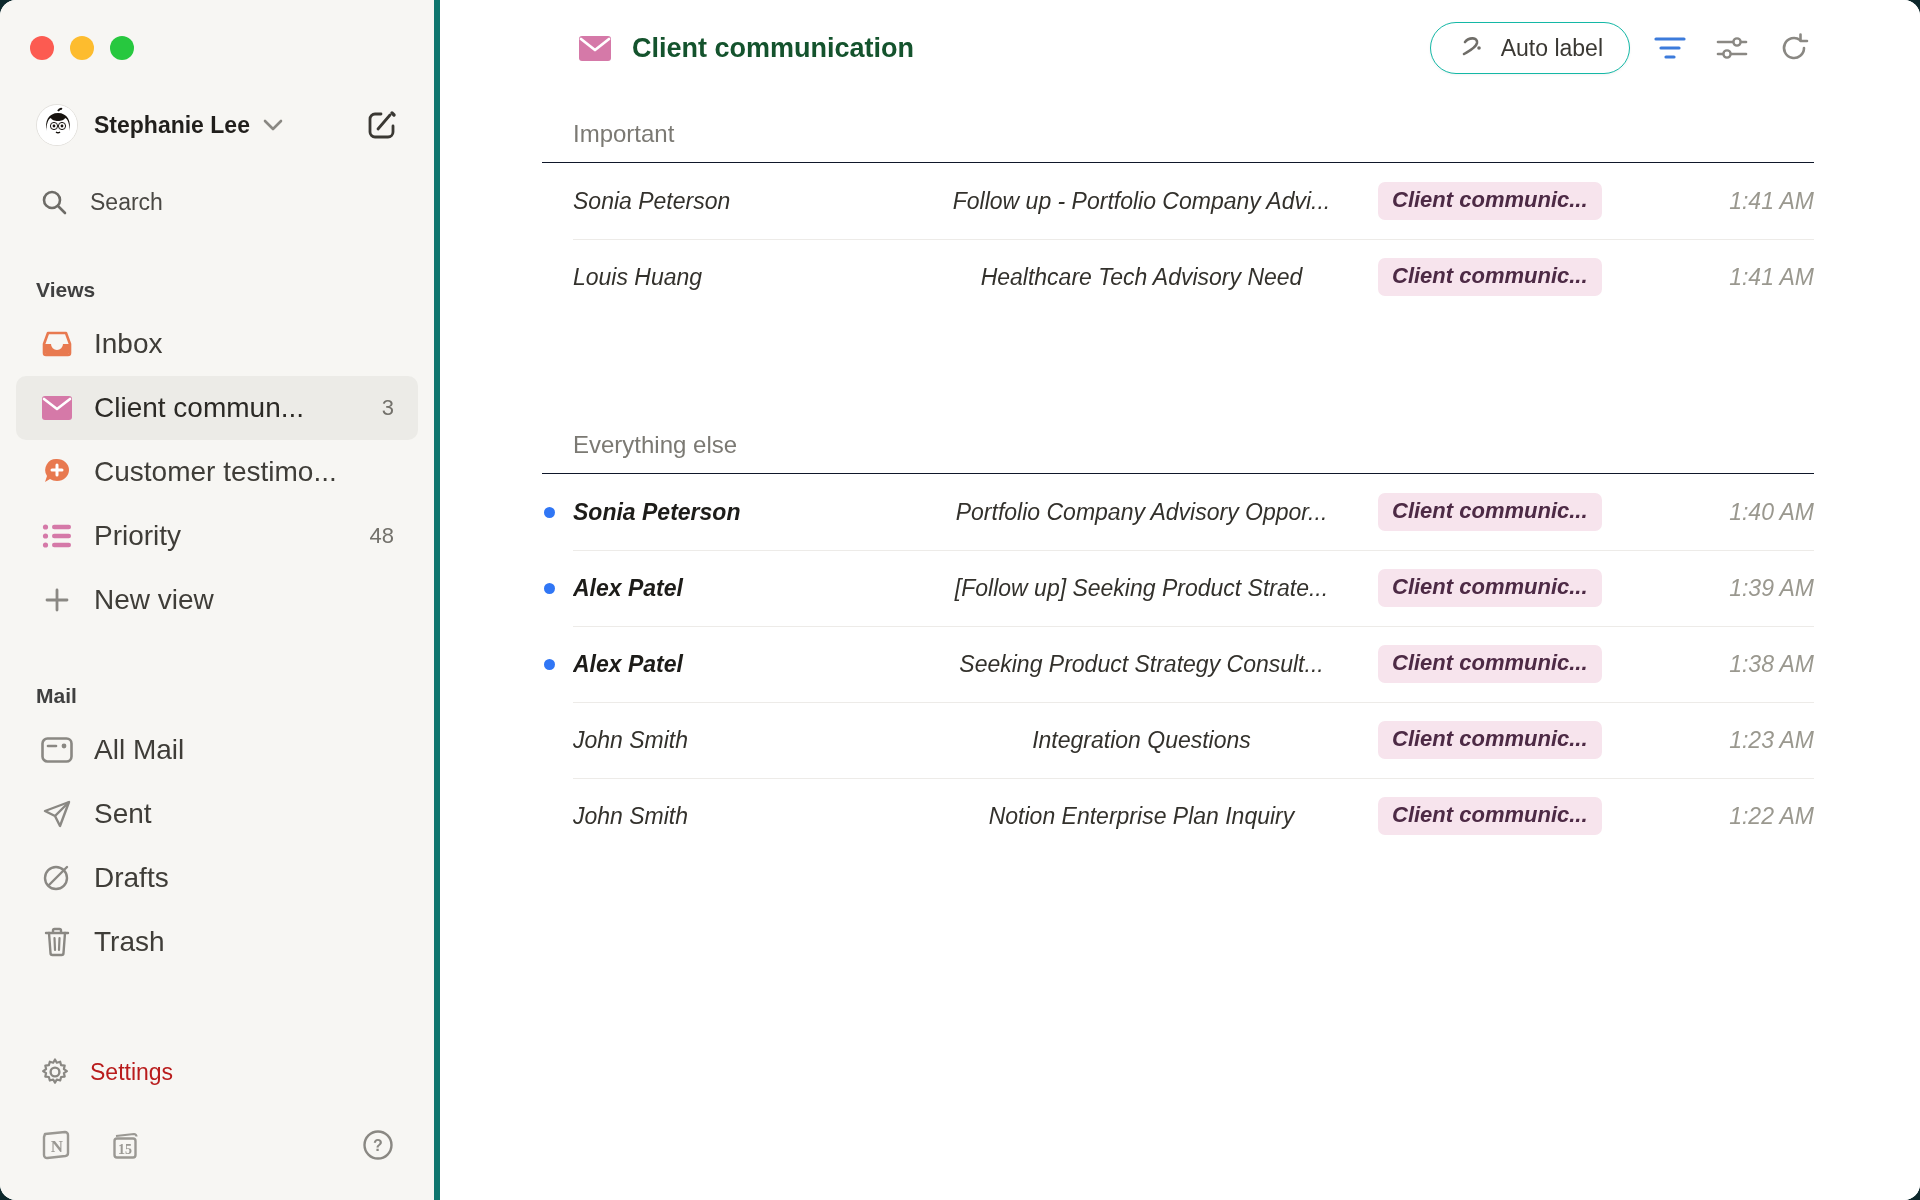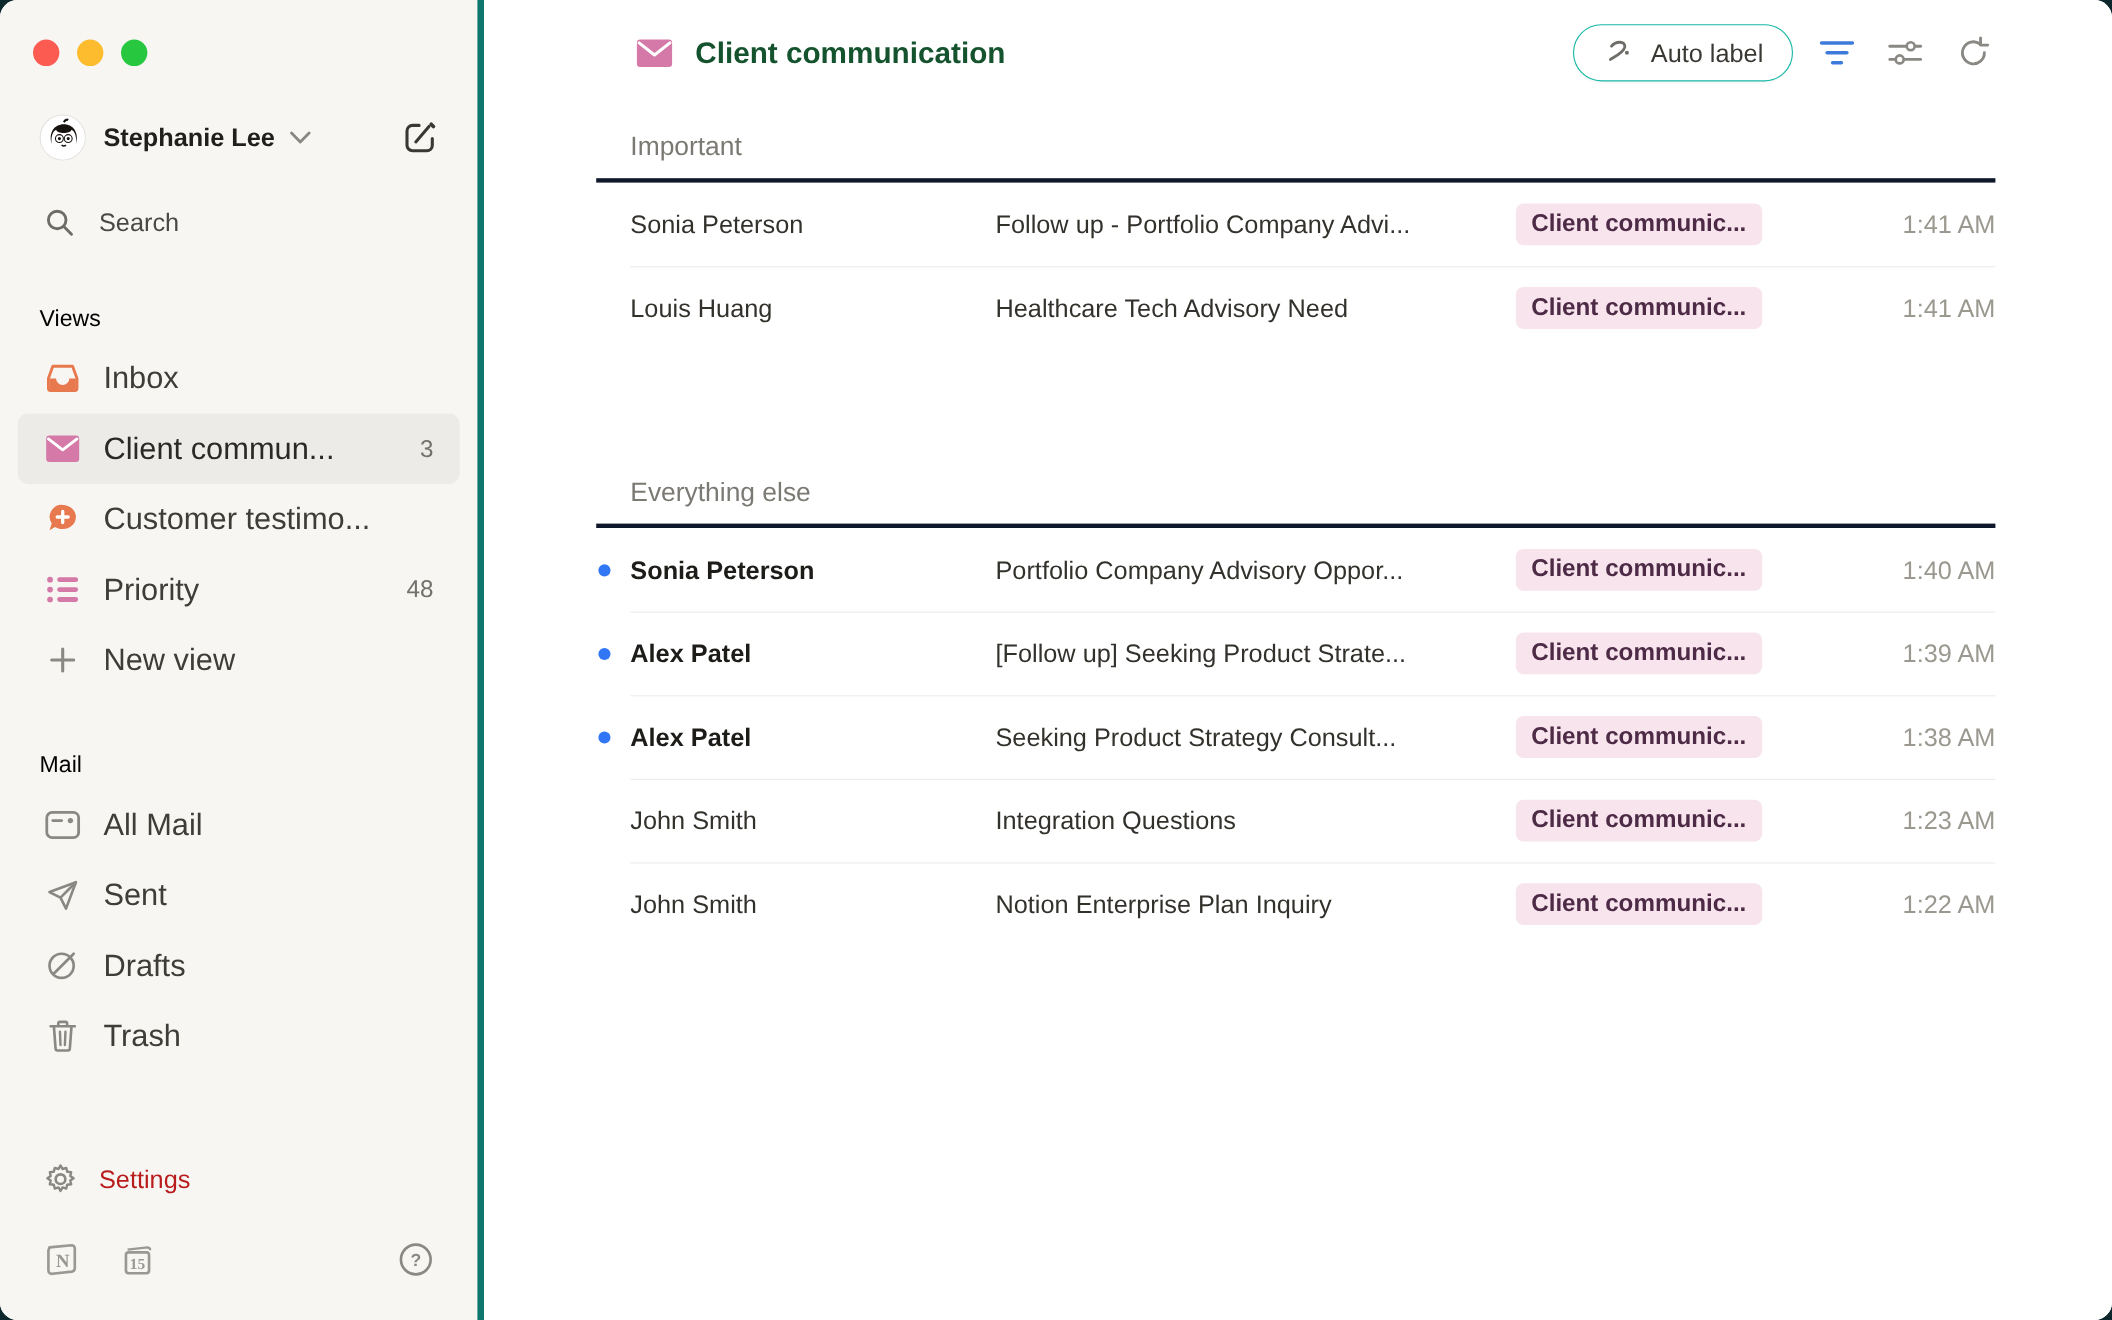--- a/index.html
+++ b/index.html
@@ -14,21 +14,21 @@
 
   .profile { height:48px; margin-top:29px; display:flex; align-items:center; padding:0 35px 0 36px; }
   .avatar { width:42px; height:42px; border-radius:50%; background:#ffffff; border:1px solid #e3e1dd; overflow:hidden; flex:none; }
   .profile-name { margin-left:16px; font-size:23px; font-weight:700; color:#211f1c; }
   .chev { margin-left:12px; }
   .spacer { flex:1; }
 
   .search-row { height:48px; margin-top:29px; display:flex; align-items:center; padding-left:40px; }
   .search-label { margin-left:22px; font-size:23px; color:#4a4844; }
 
-  .side-label { margin-top:42px; height:44px; display:flex; align-items:center; padding-left:36px; font-size:21px; font-weight:400; color:#000000; }
+  .side-label { margin-top:42px; height:44px; display:flex; align-items:center; padding-left:36px; font-size:21px; font-weight:700; color:#404040; }
   .side-item { height:64px; margin:0 16px; border-radius:10px; display:flex; align-items:center; padding:0 24px; cursor:default; }
   .side-item.selected { background:#ecebe7; }
   .side-icon { width:34px; display:flex; justify-content:center; flex:none; }
   .side-text { margin-left:20px; font-size:28px; color:#3f3d38; white-space:nowrap; }
   .side-item.selected .side-text { color:#2b2925; }
   .side-count { margin-left:auto; font-size:22px; color:#73716b; }
 
   .settings-row { margin-top:auto; height:64px; display:flex; align-items:center; padding:0 40px; }
   .settings-label { margin-left:20px; font-size:23px; color:#b91c1c; }
   .side-footer { height:96px; display:flex; align-items:center; padding:0 40px 14px 40px; gap:34px; }
@@ -36,28 +36,28 @@
   
   .main { flex:1; background:#ffffff; display:flex; flex-direction:column; overflow:hidden; }
   .main-header { height:96px; display:flex; align-items:center; padding:0 104px 0 138px; }
   .main-title { margin-left:20px; font-size:27px; font-weight:600; color:#14532d; }
   .auto-label-btn { display:flex; align-items:center; gap:14px; height:52px; padding:0 26px; border:1px solid #14b8a6; border-radius:26px; background:#fff; box-shadow:0 1px 3px rgba(0,0,0,0.05); font-size:23px; font-weight:500; color:#3a3833; }
   .hdr-icon-btn { width:44px; height:44px; display:flex; align-items:center; justify-content:center; margin-left:18px; border-radius:8px; }
 
   .list-area { margin:0 106px 0 102px; }
   .section-title { height:42px; margin-top:10px; display:flex; align-items:flex-end; padding-left:31px; font-size:24px; color:#7b7973; }
   .section-title.second { margin-top:102px; }
-  .rows { border-top:4px solid #0f172a; margin-top:14px; }
+  .rows { border-top:1px solid #0f172a; margin-top:14px;font-style:italic; }
   .row { height:76px; display:flex; align-items:center; position:relative; padding-left:31px; }
   .row + .row::before { content:""; position:absolute; left:31px; right:0; top:0; height:1px; background:#edebe8; }
   .dot { position:absolute; left:2px; top:33px; width:11px; height:11px; border-radius:50%; background:#3076f5; display:none; }
   .row.unread .dot { display:block; }
   .sender { width:332px; flex:none; font-size:23px; color:#33312c; white-space:nowrap; overflow:hidden; }
   .row.unread .sender { font-weight:700; color:#1d1c19; }
-  .subject { width:473px; flex:none; font-size:23px; color:#33312c; white-space:nowrap; overflow:hidden; }
+  .subject { width:473px; flex:none; font-size:23px; color:#33312c; white-space:nowrap; overflow:hidden;text-align:center; }
   .badge { flex:none; background:#f7e4ed; color:#4d2a45; font-size:22px; font-weight:600; padding:5px 14px 7px 14px; border-radius:7px; white-space:nowrap; }
   .time { flex:1; text-align:right; font-size:23px; color:#9a988f; white-space:nowrap; }
 
   svg { display:block; }
 </style>
 </head>
 <body>
 
 <div class="window">
 

